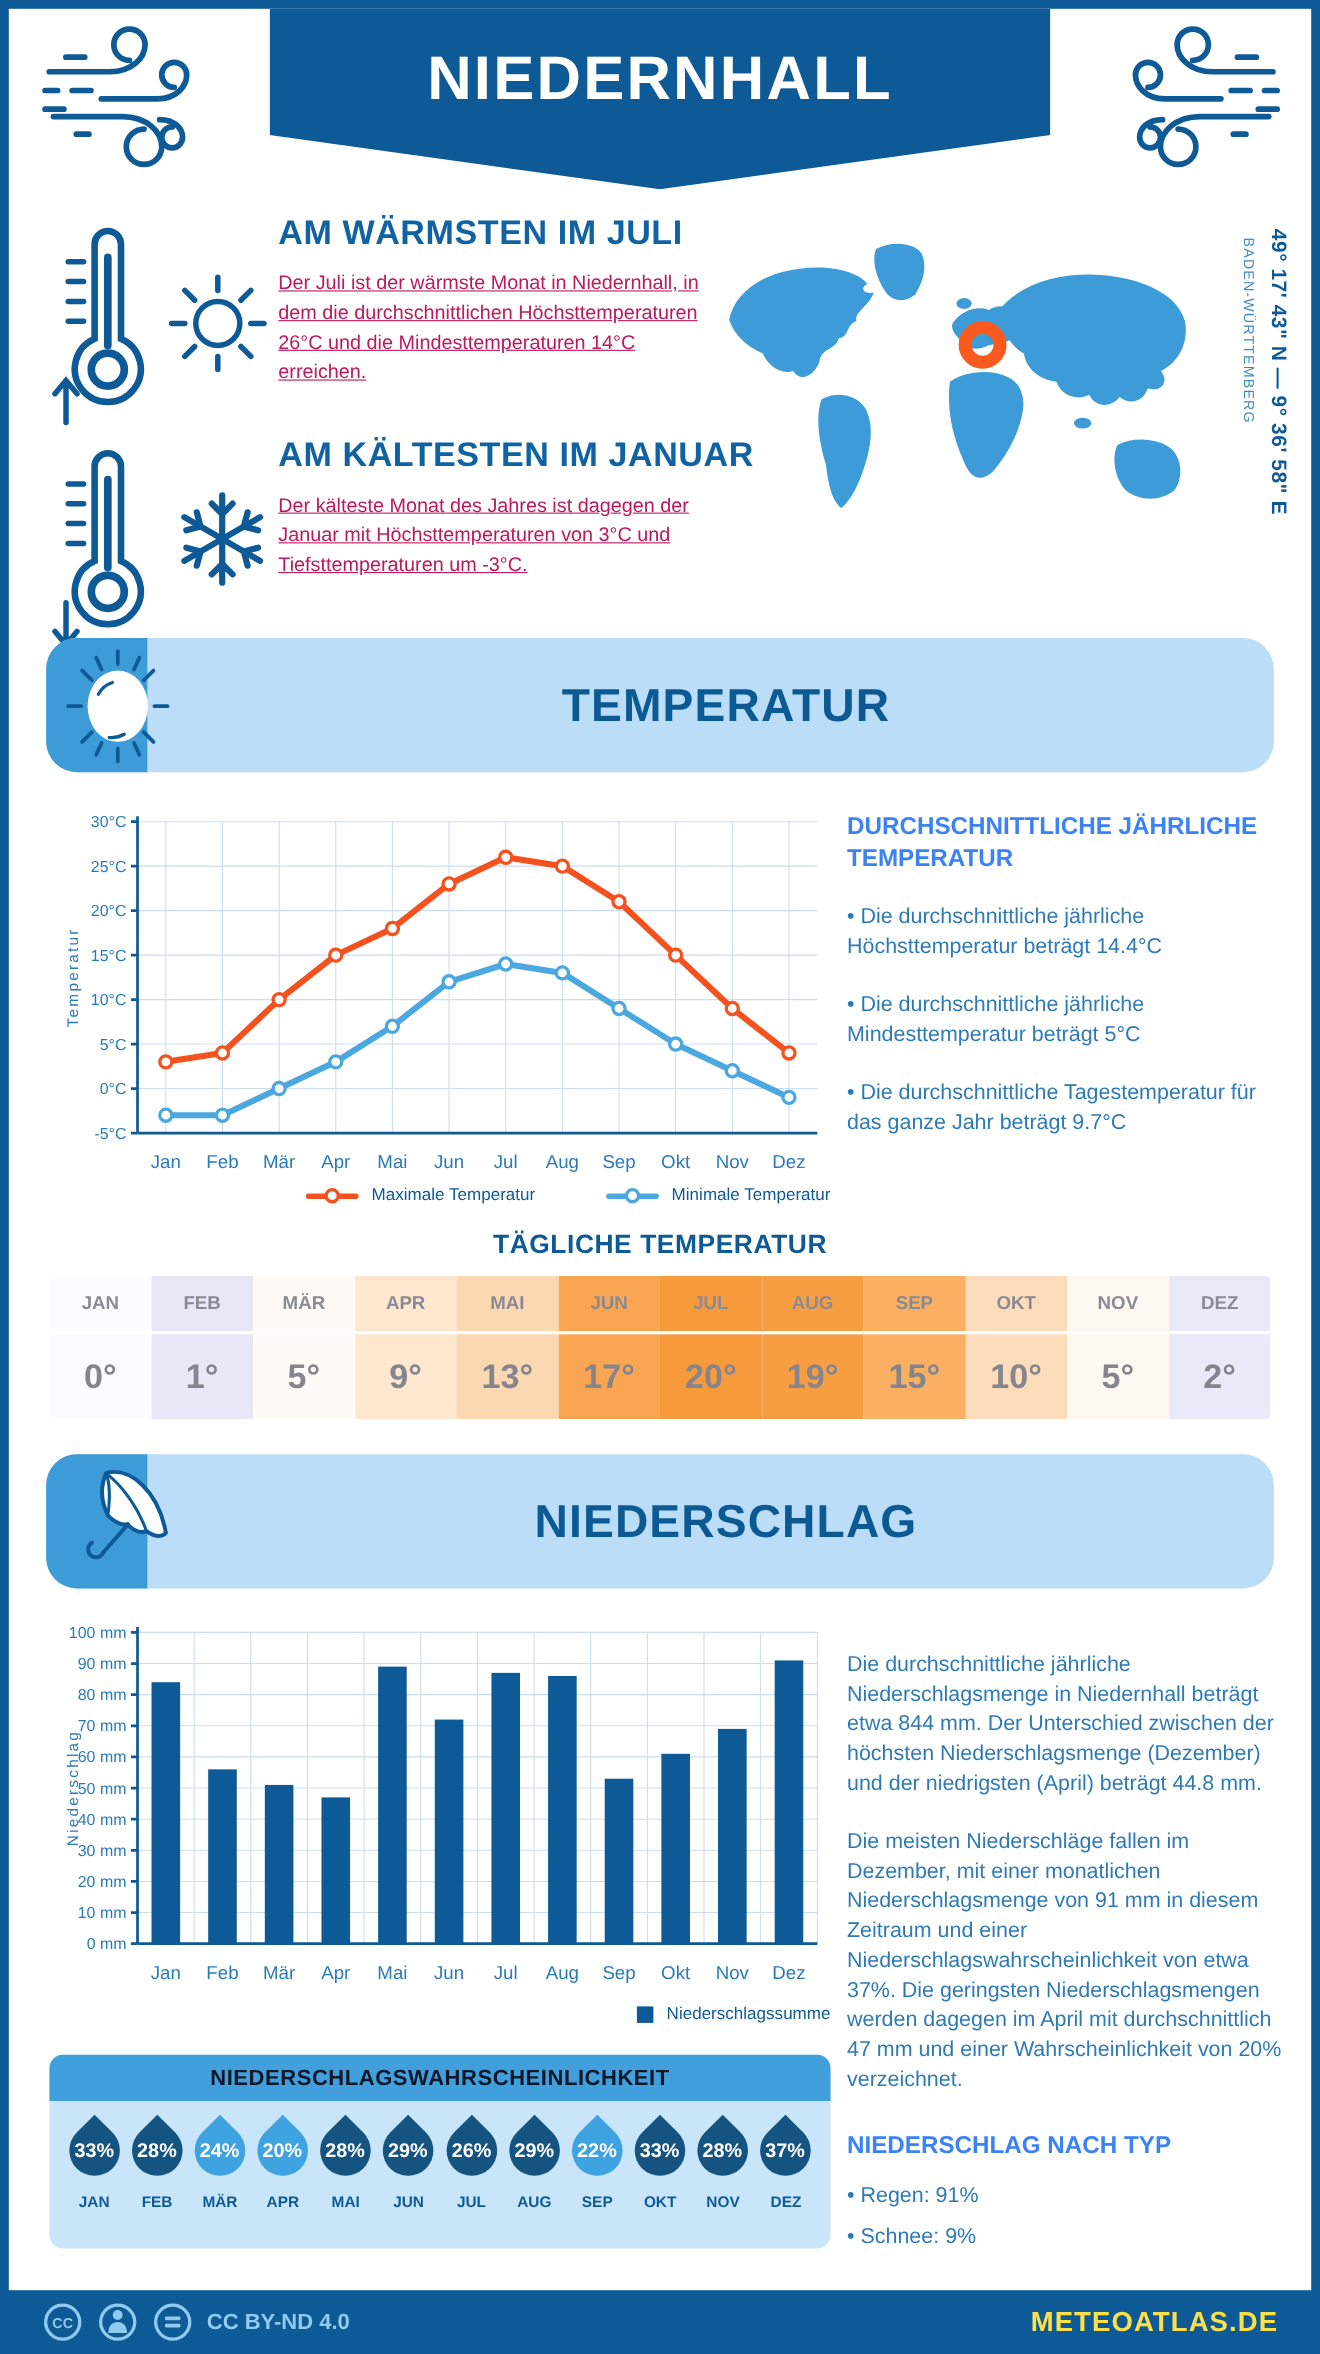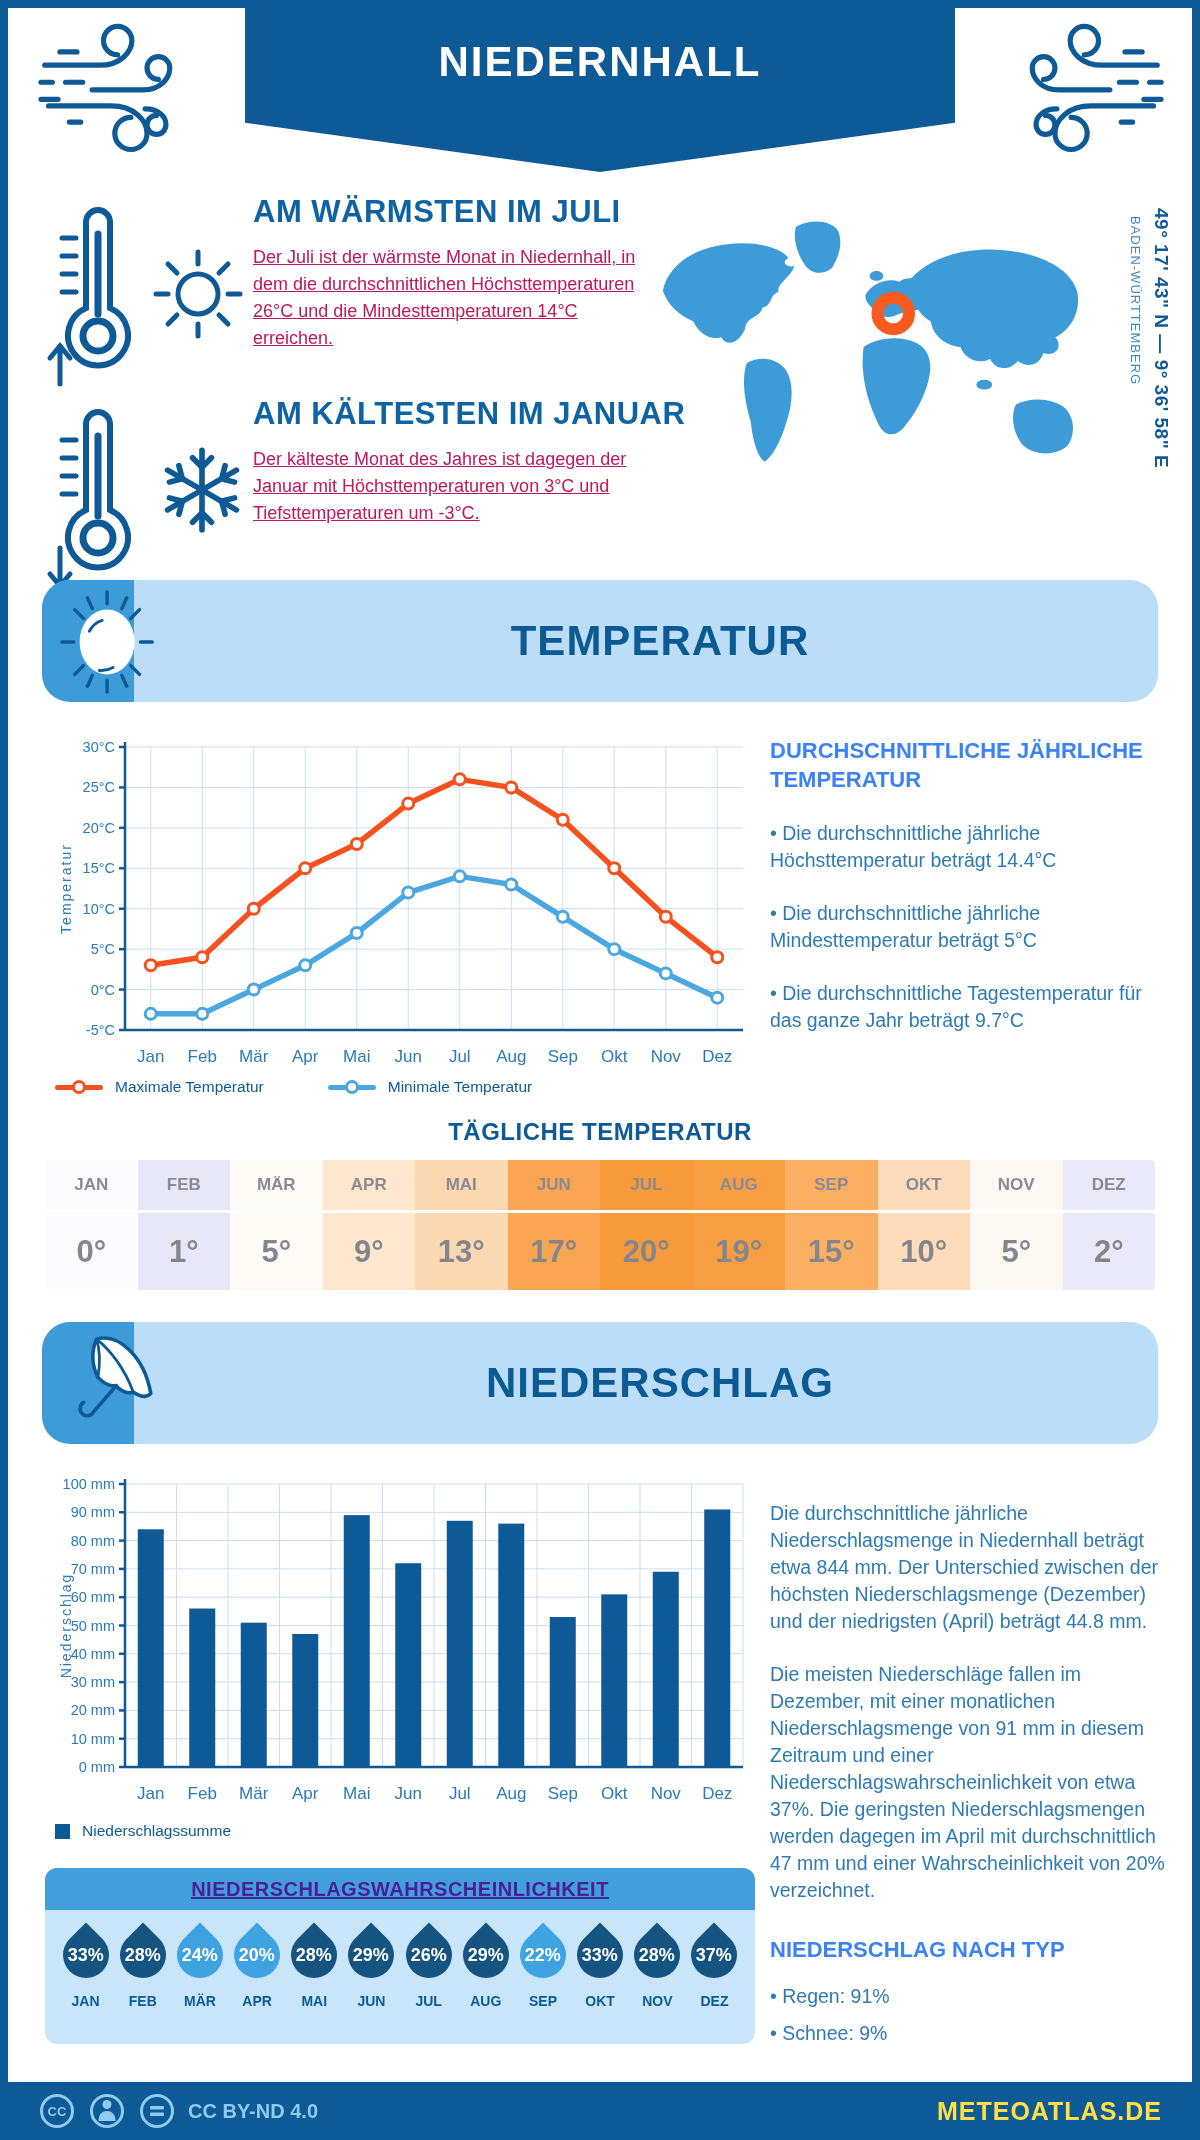--- a/index.html
+++ b/index.html
@@ -6,21 +6,21 @@
   #page{position:relative;width:1200px;height:2140px;background:#fff;margin:0 auto;
         font-family:"Liberation Sans",sans-serif;overflow:hidden;}
   .edge{position:absolute;background:#0E5A96;}
   .edge.top{left:0;top:0;width:1200px;height:8px;}
   .edge.left{left:0;top:0;width:8px;height:2140px;}
   .edge.right{right:0;top:0;width:8px;height:2140px;}
 
   
   .banner{position:absolute;left:245px;top:8px;width:710px;height:164px;background:#0E5A96;
           clip-path:polygon(0 0,100% 0,100% 70%,50% 100%,0 70%);text-align:center;color:#fff;}
-  .banner-title{margin-top:30px;font-size:42px;font-weight:bold;letter-spacing:2px;}
+  .banner-title{margin-top:30px;font-size:56px;font-weight:bold;letter-spacing:2px;}
   .banner-sub{margin-top:6px;font-size:19px;letter-spacing:3px;}
   .wind{position:absolute;width:168px;height:142px;}
   .wind.lft{left:28px;top:16px;}
   .wind.rgt{left:1006px;top:16px;transform:scaleX(-1);}
 
   
   .hl-title{position:absolute;font-size:31px;font-weight:bold;color:#1063A3;letter-spacing:.5px;}
   .hl-text{position:absolute;width:398px;font-size:18px;line-height:27px;color:#be185d;text-decoration:underline;}
   .icon-abs{position:absolute;}
 
@@ -40,21 +40,21 @@
   .band-icon{position:absolute;left:14px;top:8px;width:112px;height:108px;}
 
   
   .chart-wrap{position:absolute;left:55px;width:700px;height:335px;}
   svg text{font-family:"Liberation Sans",sans-serif;}
   .grid{stroke:#CBDEEF;stroke-width:1;}
   .axis{stroke:#0F5A96;stroke-width:2.5;}
   .ytick{font-size:14.5px;fill:#2B7AB8;text-anchor:end;}
   .xtick{font-size:17px;fill:#2B7AB8;text-anchor:middle;}
   .yaxis-label{font-size:14px;fill:#2B7AB8;letter-spacing:2px;text-anchor:middle;}
-  .legend{position:absolute;left:55px;width:700px;display:flex;justify-content:flex-start;gap:64px;}
+  .legend{position:absolute;left:55px;width:700px;display:flex;justify-content:flex-end;gap:64px;}
   .leg-item{display:flex;align-items:center;gap:12px;}
   .leg-line{width:48px;height:5px;border-radius:3px;position:relative;display:inline-block;}
   .leg-circle{position:absolute;left:50%;top:50%;width:8px;height:8px;border-radius:50%;
               background:#fff;border:3px solid;transform:translate(-50%,-50%);}
   .leg-square{width:15px;height:15px;display:inline-block;}
   .leg-label{font-size:15.5px;color:#0E5A96;}
 
   
   .stats{position:absolute;left:770px;width:398px;}
   .stats h3{margin:0 0 26px 0;font-size:22px;font-weight:bold;color:#3b82f6;line-height:1.3;}
@@ -68,22 +68,22 @@
   .tcol{flex:1;display:flex;flex-direction:column;}
   .tmonth{height:50px;display:flex;align-items:center;justify-content:center;
           font-size:17px;font-weight:bold;color:#8A8A94;}
   .tval{flex:1;display:flex;align-items:center;justify-content:center;border-top:3px solid #fff;
         font-size:31px;font-weight:bold;color:#85858D;}
 
   
   .prob-panel{position:absolute;left:45px;top:1868px;width:710px;height:176px;background:#C8E5FA;
               border-radius:12px;}
   .prob-header{height:42px;background:#41A0DC;border-radius:12px 12px 0 0;display:flex;
-               align-items:center;justify-content:center;color:#4c1d95;font-weight:bold;
-               font-size:20px;letter-spacing:.5px;text-decoration:underline;}
+               align-items:center;justify-content:center;color:#0f172a;font-weight:bold;
+               font-size:20px;letter-spacing:.5px;}
   .prob-drops{display:flex;padding:10px 12px 0 12px;}
   .dropcol{flex:1;display:flex;flex-direction:column;align-items:center;}
   .drop{width:46px;height:46px;border-radius:0 50% 50% 50%;transform:rotate(45deg);
         display:flex;align-items:center;justify-content:center;margin-top:12px;}
   .drop span{transform:rotate(-45deg);font-weight:bold;font-size:18px;color:#fff;}
   .drop-month{margin-top:15px;font-size:14px;font-weight:bold;color:#0D5A96;}
 
   
   .footer{position:absolute;left:0;top:2082px;width:1200px;height:58px;background:#0E5A96;
           display:flex;align-items:center;justify-content:space-between;padding:0 38px;

